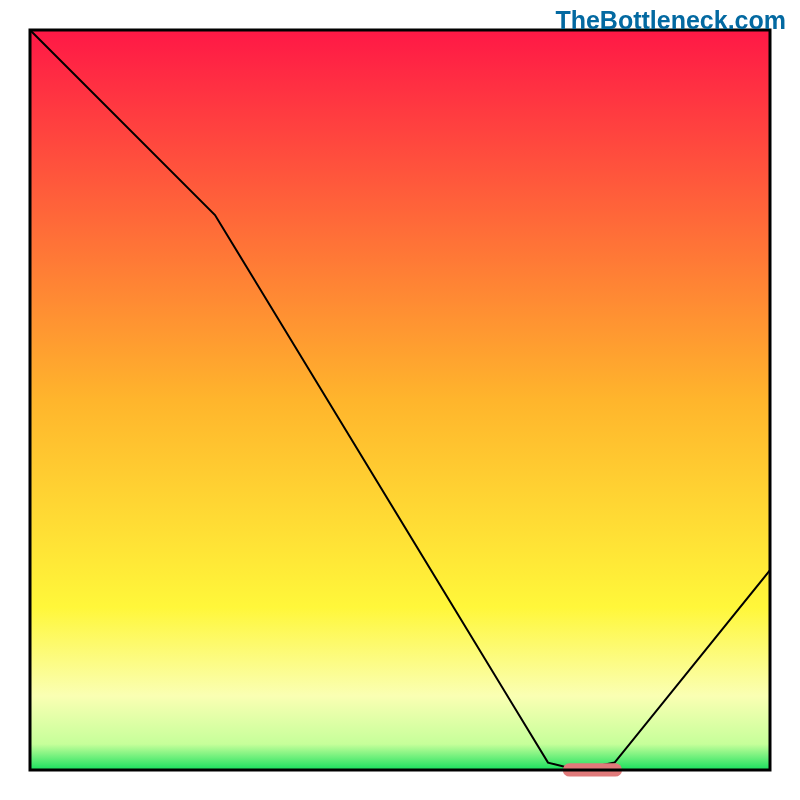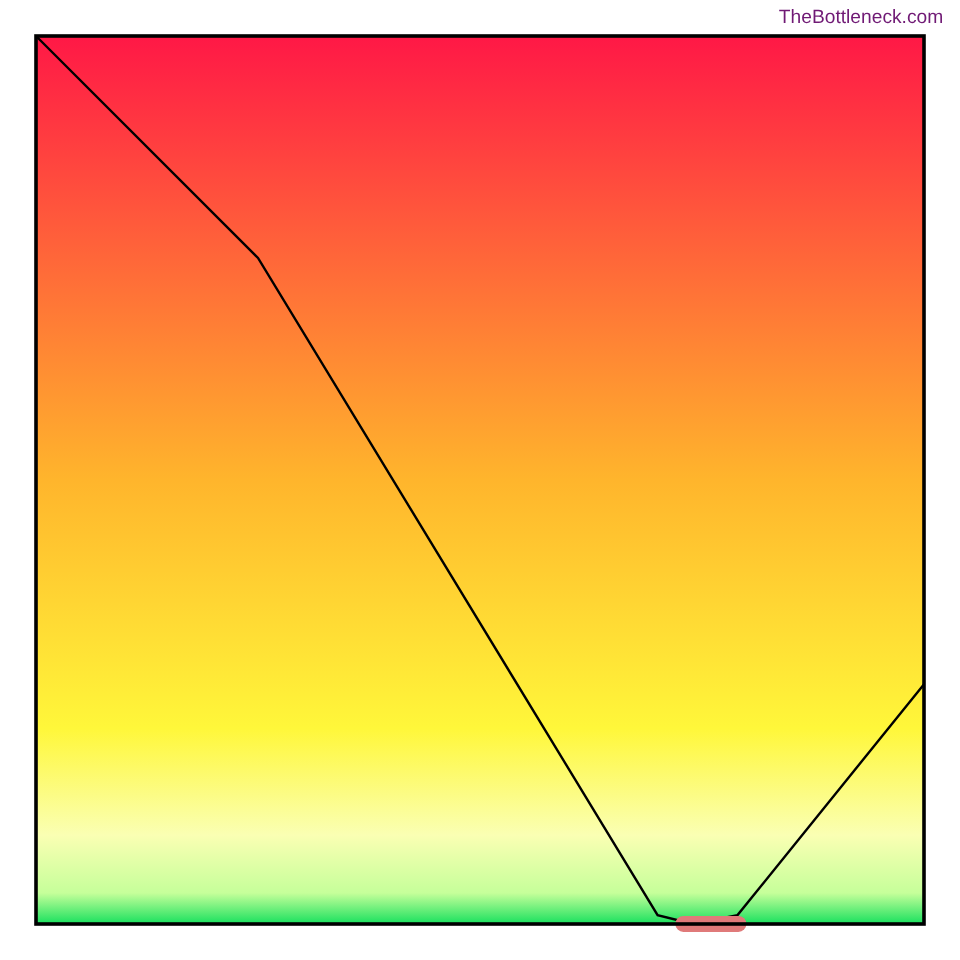--- a/index.html
+++ b/index.html
@@ -1,16 +1,16 @@
 <!DOCTYPE html>
 <html><head>
 <meta charset="utf-8">
 <style>
   html,body{margin:0;padding:0;width:800px;height:800px;overflow:hidden;font-family:Arial,Helvetica,sans-serif}
-  .watermark{position:absolute;top:6px;right:14px;color:#701a75;font-size:16px;font-weight:400}
+  .watermark{position:absolute;top:6px;right:14px;color:#0369a1;font-size:25px;font-weight:700}
   svg{display:block}
 </style>
 </head>
 <body>
 
 <svg id="chart-svg" width="800" height="800">
     <defs>
       <linearGradient id="bg" x1="0" y1="0" x2="0" y2="1">
         <stop offset="0" stop-color="#ff1846"></stop>
         <stop offset="0.5" stop-color="#ffb52c"></stop>

